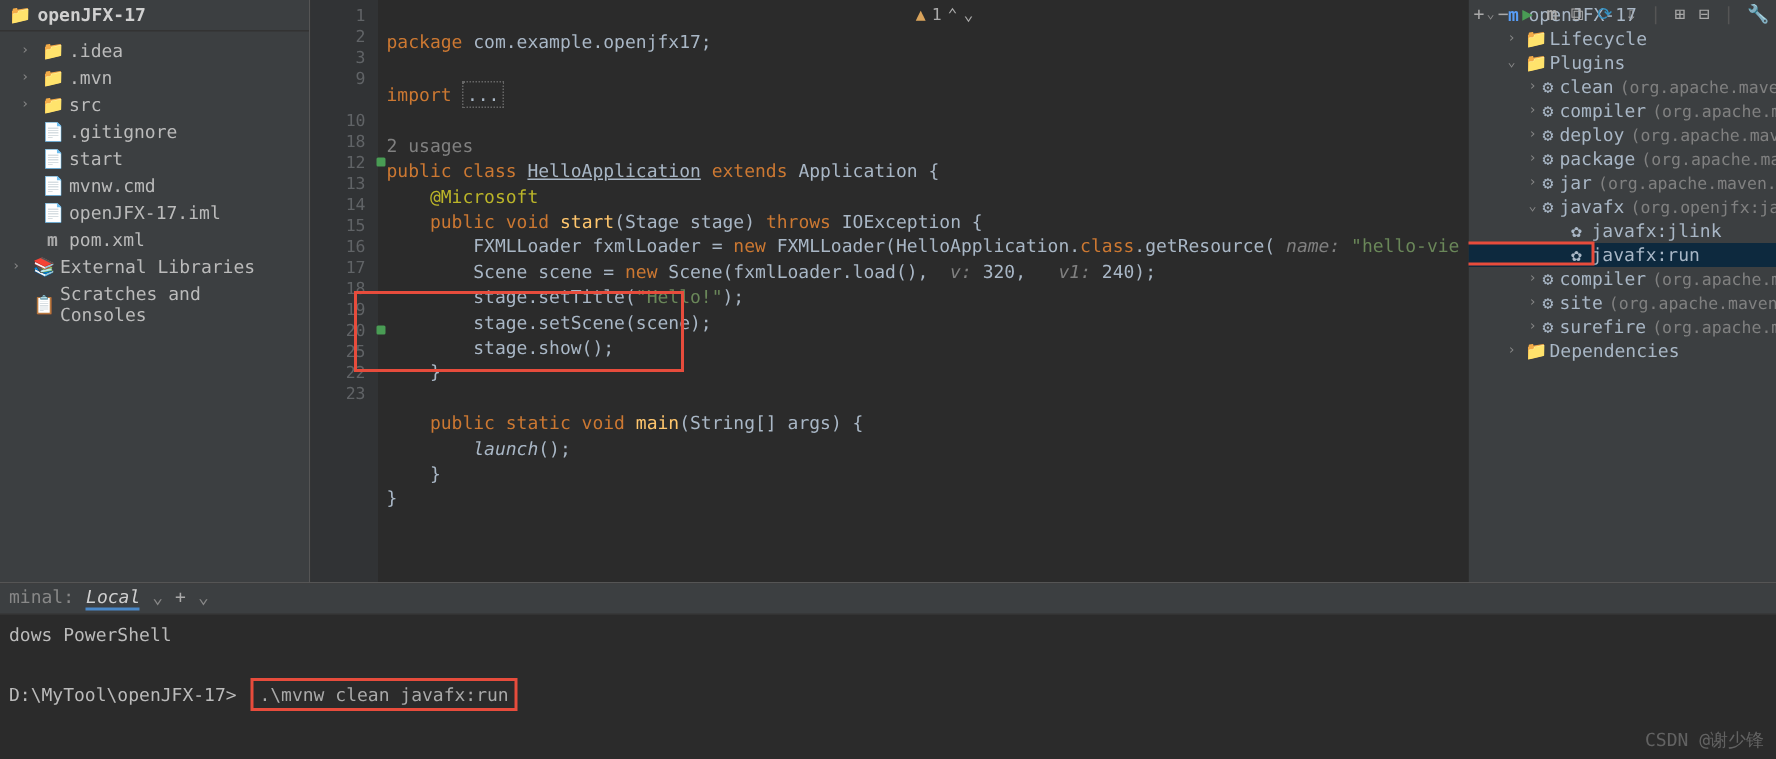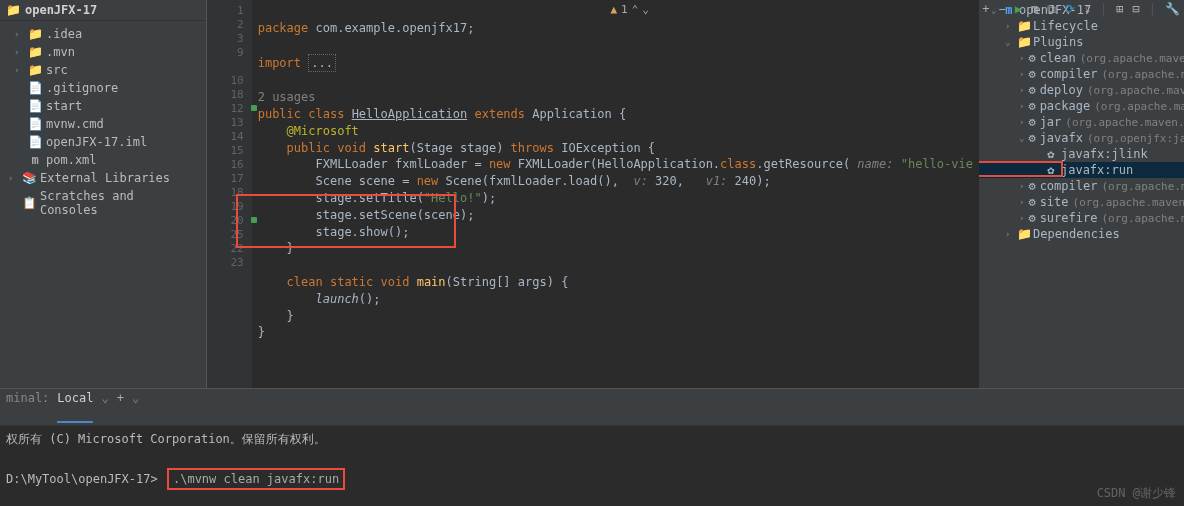--- a/index.html
+++ b/index.html
@@ -39,21 +39,21 @@
 .rt-arr { color:#888; font-size:9px; width:8px; }
 .rt-ic { width:12px; text-align:center; }
 .rt-g { color:#808080; font-size:11px; }
 .rt-sel { background:#0d293e; }
 .toolbar { position:absolute; top:2px; right:4px; display:flex; gap:9px; align-items:center; color:#999; font-size:12px; }
 .tb-ic { cursor:pointer; color:#aaa; }
 .warn { color:#d9a35b; }
 .bottom { height:118px; background:#2b2b2b; border-top:1px solid #555; color:#bbb; font-family:Consolas,monospace; font-size:12px; }
 .term-tabs { display:flex; align-items:flex-start; gap:8px; padding:2px 6px; background:#3c3f41; border-bottom:1px solid #333; }
 .term-tabs .tab-lbl { color:#888; }
-.term-tabs .tab-act { color:#d0d0d0; border-bottom:2px solid #4a88c7; padding-bottom:16px; }
+.term-tabs .tab-act { color:#d0d0d0; border-bottom:2px solid #4a88c7; padding-bottom:0;font-style:italic; }
 .term-body { padding:4px 6px; line-height:1.5; }
 .term-body a { color:#589df6; text-decoration:underline; }
 .prompt-box { border:2px solid #e74c3c; display:inline-block; padding:0 4px; margin-left:2px; }
 .prompt-box .cmd1 { color:#aaa; }
 .watermark { position:absolute; right:8px; bottom:4px; color:#888; font-size:12px; opacity:.6; }
 .topright-warn { position:absolute; top:3px; right:330px; display:flex; align-items:center; gap:4px; color:#aaa; font-size:11px; }
 .param-hint { color:#808080; font-style:italic; }
 </style>
 </head>
 <body>
@@ -172,21 +172,21 @@
 <span class="kw">public class</span> <u>HelloApplication</u> <span class="kw">extends</span> Application {
     <span class="at">@Microsoft</span>
     <span class="kw">public void</span> <span class="fn">start</span>(Stage stage) <span class="kw">throws</span> IOException {
         FXMLLoader fxmlLoader = <span class="kw">new</span> FXMLLoader(HelloApplication.<span class="kw">class</span>.getResource( <span class="param-hint">name:</span> <span class="str">"hello-vie</span>
         Scene scene = <span class="kw">new</span> Scene(fxmlLoader.load(),  <span class="param-hint">v:</span> 320,   <span class="param-hint">v1:</span> 240);
         stage.setTitle(<span class="str">"Hello!"</span>);
         stage.setScene(scene);
         stage.show();
     }
 
-    <span class="kw">clean static void</span> <span class="fn">main</span>(String[] args) {
+    <span class="kw">public static void</span> <span class="fn">main</span>(String[] args) {
         <span style="font-style:italic">launch</span>();
     }
 }<div class="hl-box" id="box-main"></div></div>
   </div>
 
   <div class="right-panel">
     <div class="right-tree">
       <div class="rt-item rt0">
           <span class="rt-arr">⌄</span>
           <span class="rt-ic fxcol">m</span>
@@ -278,21 +278,21 @@
 
 <div class="bottom">
   <div class="term-tabs">
     <span class="tab-lbl">minal:</span>
     <span class="tab-act">Local</span>
     <span style="color:#888">⌄</span>
     <span style="color:#aaa">+</span>
     <span style="color:#888">⌄</span>
   </div>
   <div class="term-body">
-    <div>权所有 (C) Microsoft Corporation。保留所有权利。</div>
+    <div>dows PowerShell</div>
     <div style="height:10px"></div>
     <div style="height:10px"></div>
     <div>
       <span>D:\MyTool\openJFX-17&gt;</span>
       <span class="prompt-box"><span class="cmd1">.\mvnw clean javafx:run</span></span>
     </div>
   </div>
 </div>
 
 <div class="watermark">CSDN @谢少锋</div>

